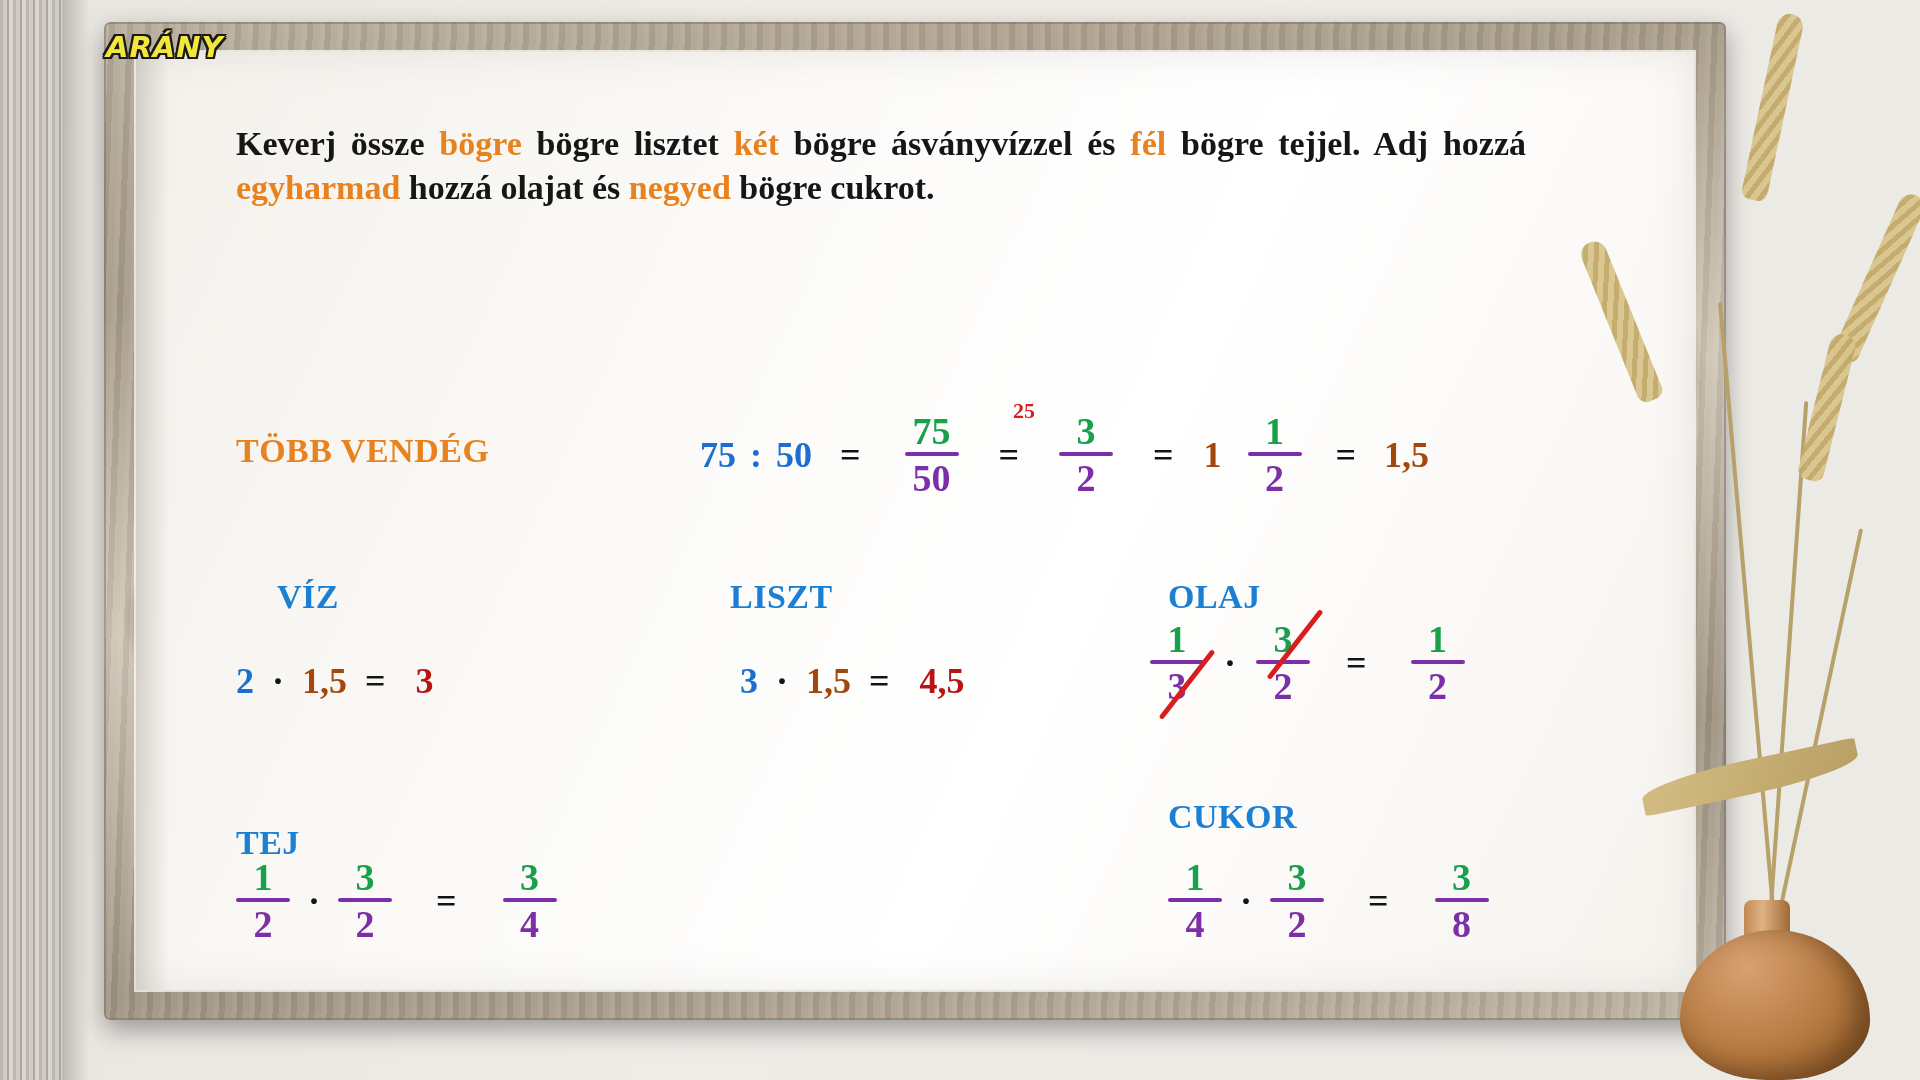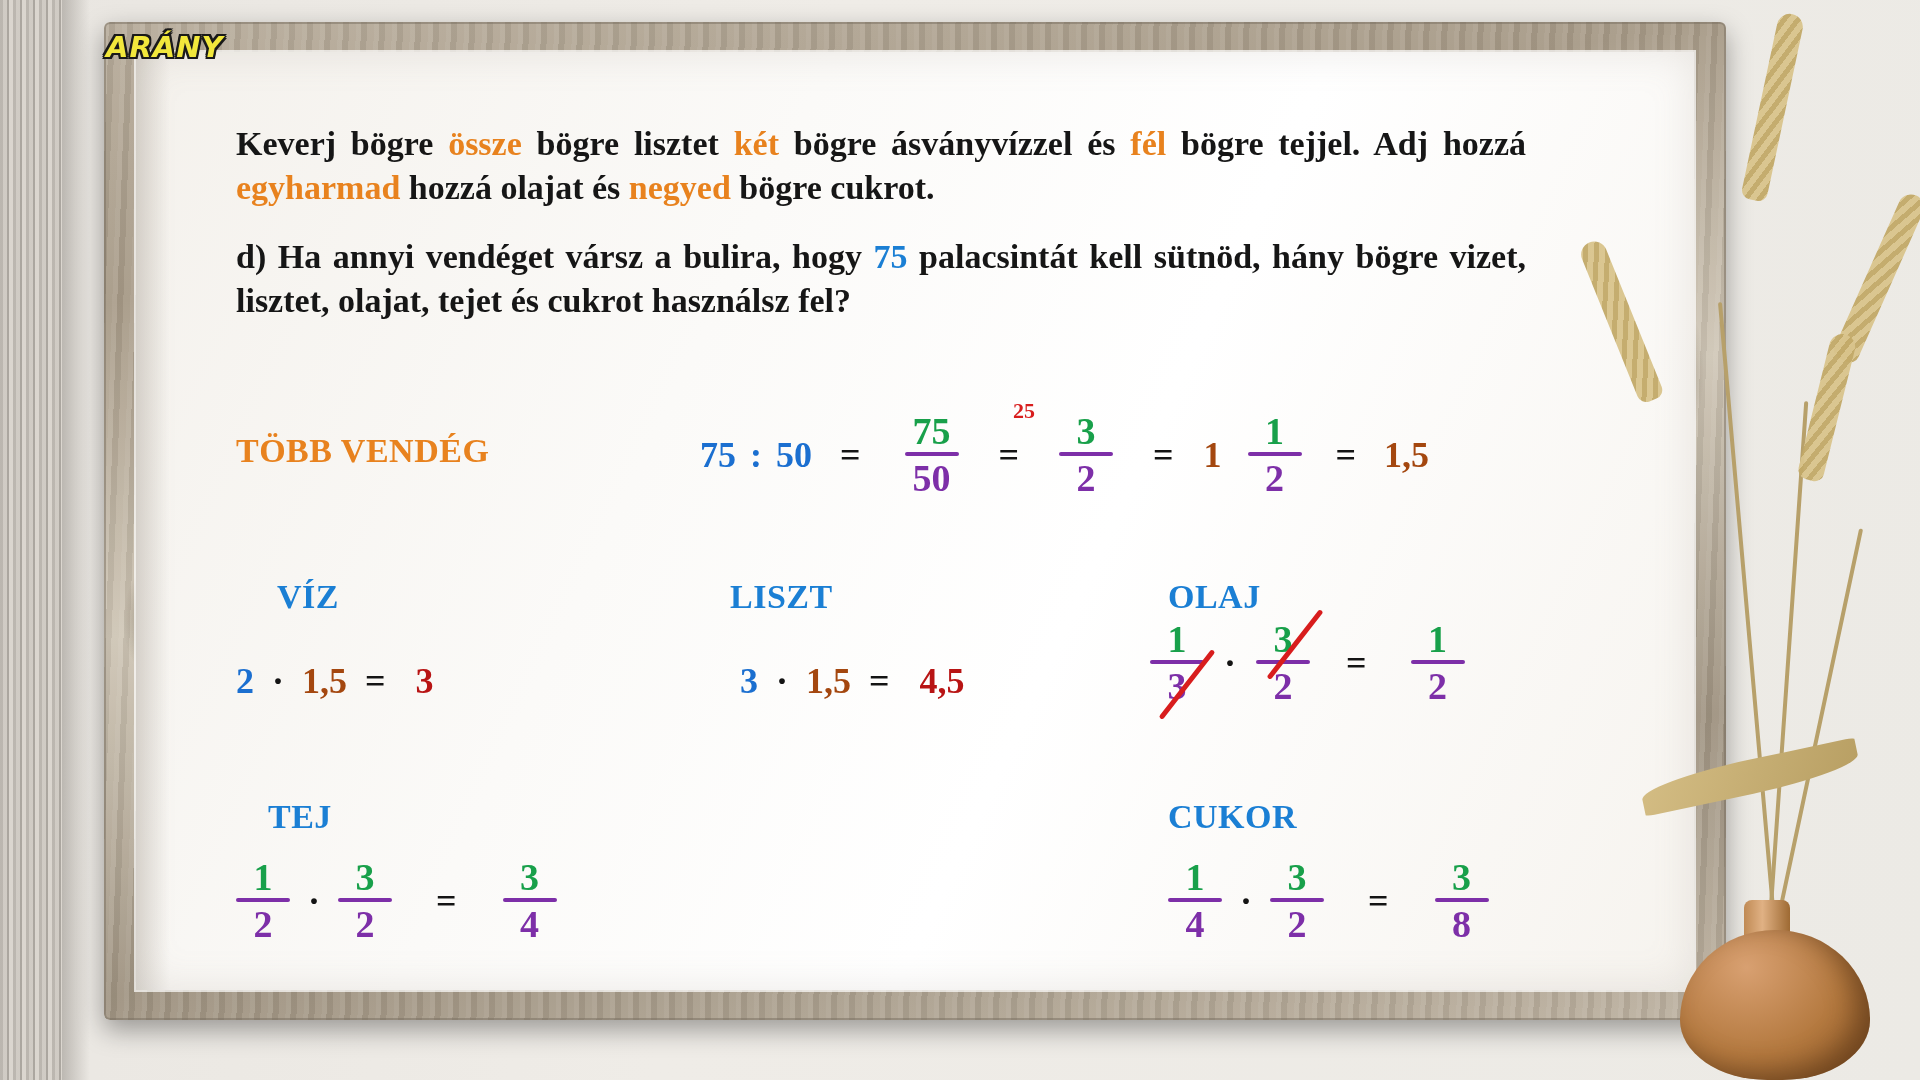--- a/index.html
+++ b/index.html
@@ -233,26 +233,23 @@
   <div class="curtain2"></div>
 
   <div class="frame"></div>
   <div class="board"></div>
 
   <div class="title-tag">ARÁNY</div>
 
   <div class="content">
 
     <div class="para">
-      <span>Keverj bögre </span><span class="or">össze</span><span> bögre lisztet </span><span class="or">két</span><span> bögre ásványvízzel és </span><span class="or">fél</span><span> bögre tejjel. Adj hozzá </span><span class="or">egyharmad</span><span> hozzá olajat és </span><span class="or">negyed</span><span> bögre cukrot.</span>
+      <span>Keverj össze </span><span class="or">bögre</span><span> bögre lisztet </span><span class="or">két</span><span> bögre ásványvízzel és </span><span class="or">fél</span><span> bögre tejjel. Adj hozzá </span><span class="or">egyharmad</span><span> hozzá olajat és </span><span class="or">negyed</span><span> bögre cukrot.</span>
     </div>
 
-    <div class="para">
-      <span>d) Ha annyi vendéget vársz a bulira, hogy </span><span class="bl">75</span><span> palacsintát kell sütnöd, hány bögre vizet, lisztet, olajat, tejet és cukrot használsz fel?</span>
-    </div>
   </div>
 
   <div class="mline" style="left:236px; top:432px;">
     <span class="lbl-orange">TÖBB VENDÉG</span>
   </div>
 
   <div class="mline row" style="left:700px; top:412px; gap:14px;">
     <span class="num-blue">75</span>
     <span class="num-blue">:</span>
     <span class="num-blue">50</span>
@@ -328,21 +325,21 @@
       <span class="strike" style="width:86px; left:-4px; top:22px; transform:rotate(-52deg);"></span>
     </span>
     <span class="op-black" style="margin-left:16px;">=</span>
     <span class="frac purple" style="margin-left:24px;">
       <span class="top num-green">1</span>
       <span class="bar"></span>
       <span class="bot num-purple">2</span>
     </span>
   </div>
 
-  <div class="mline" style="left:236px; top:798px;margin-left:32px;">
+  <div class="mline" style="left:236px; top:824px;">
     <span class="lbl-blue">TEJ</span>
   </div>
   <div class="mline row" style="left:236px; top:858px; gap:18px;">
     <span class="frac purple">
       <span class="top num-green">1</span>
       <span class="bar"></span>
       <span class="bot num-purple">2</span>
     </span>
     <span class="op-black">·</span>
     <span class="frac purple">

